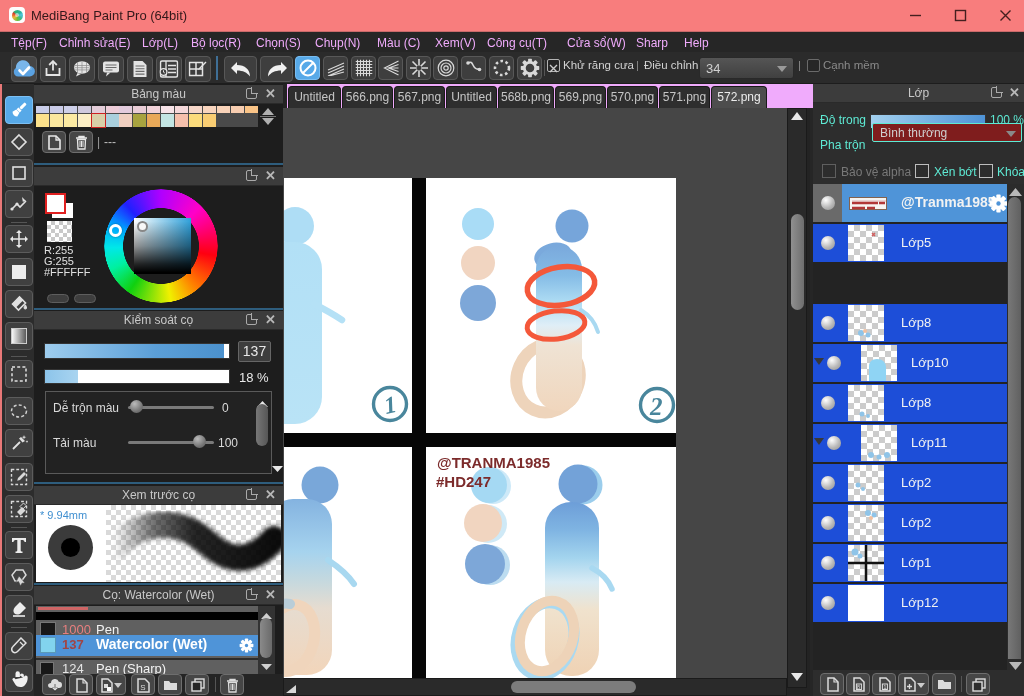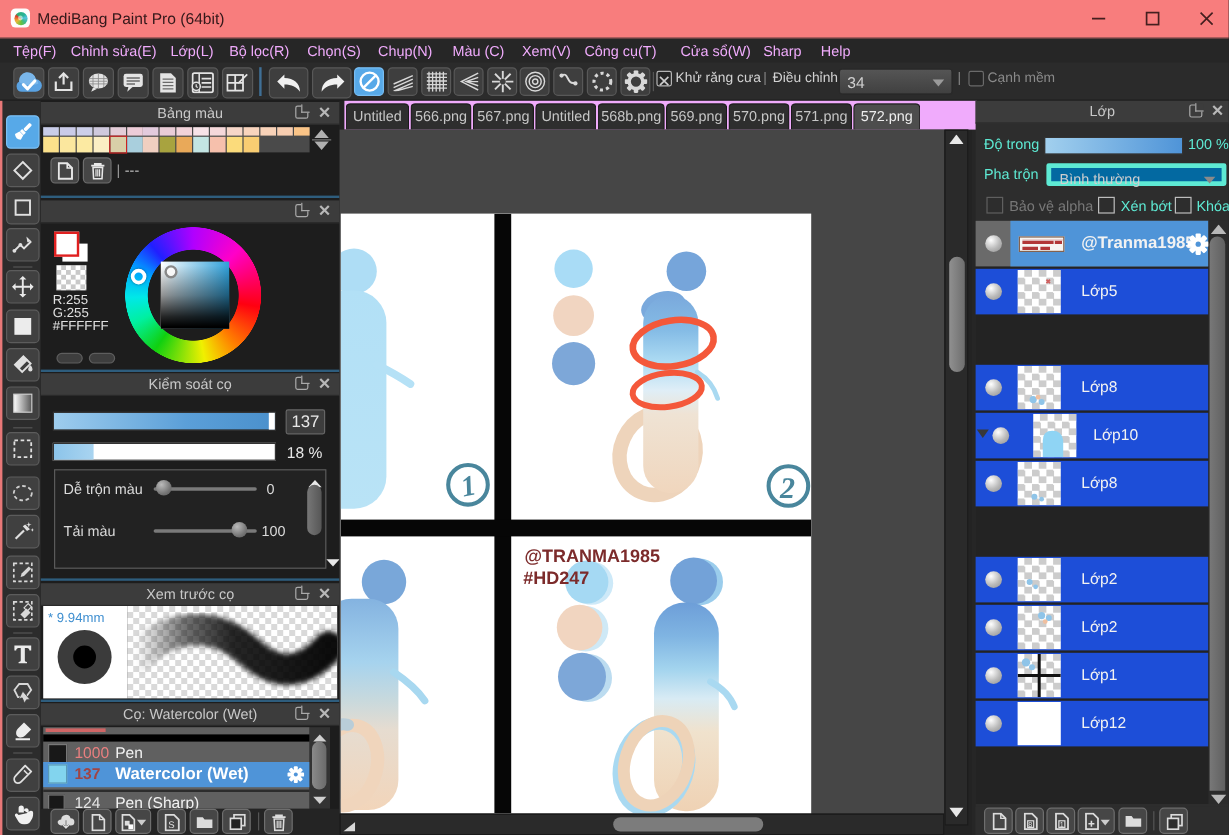--- a/index.html
+++ b/index.html
@@ -492,21 +492,21 @@
   </div>
   <div class="bluesep" style="top:499px"></div>
 
   <div class="ptitle" style="top:502px">
       <div class="t">Cọ: Watercolor (Wet)</div>
       <div class="pop"></div>
       <div class="x">✕</div>
     </div>
   <div class="a" style="left:2px;top:522px;width:222px;height:68px;background:#606060">
     <div class="a" style="left:2px;top:1px;width:50px;height:3px;background:#cf6565"></div>
-    <div class="a" style="left:0;top:6px;width:222px;height:21px;border-top:6px solid #000000">
+    <div class="a" style="left:0;top:6px;width:222px;height:21px;border-top:8px solid #000000">
       <div class="a" style="left:4px;top:2px;width:16px;height:16px;background:#181818;border:1px solid #777"></div>
       <div class="a" style="left:26px;top:2px;font-size:13px;color:#e87f7f">1000</div>
       <div class="a" style="left:60px;top:2px;font-size:13px;color:#f2f2f2">Pen</div>
     </div>
     <div class="a" style="left:0;top:29px;width:222px;height:21px;background:#4f94d8">
       <div class="a" style="left:4px;top:2px;width:16px;height:16px;background:#82d4ee;border:1px solid #5a9ab8"></div>
       <div class="a" style="left:26px;top:2px;font-size:13px;font-weight:bold;color:#a04545">137</div>
       <div class="a" style="left:60px;top:1px;font-size:14px;font-weight:bold;color:#fff">Watercolor (Wet)</div>
       <svg class="a" style="left:203px;top:3px" width="15" height="15" viewBox="-10 -10 20 20">
           <g fill="#fff">
@@ -697,21 +697,21 @@
 <div class="a" id="layers" style="left:813px;top:84px;width:211px;height:612px;background:#2d2d2d">
   <div class="ptitle" style="top:0;width:211px">
       <div class="t">Lớp</div>
       <div class="pop" style="right:22px"></div>
       <div class="x" style="right:4px">✕</div>
     </div>
   <div class="ltxt" style="left:7px;top:29px">Độ trong</div>
   <div class="a" style="left:57px;top:30px;width:116px;height:15px;background:linear-gradient(90deg,#a2d0ee,#4f94d8);border:1px solid #333"></div>
   <div class="ltxt" style="left:177px;top:29px">100 %</div>
   <div class="ltxt" style="left:7px;top:54px">Pha trộn</div>
-  <div class="a" style="left:59px;top:52px;width:150px;height:19px;background:#0369a1;border:4px solid #5eead4;border-radius:2px">
+  <div class="a" style="left:59px;top:39px;width:150px;height:19px;background:#7f1d1d;border:1px solid #5eead4;border-radius:2px">
     <div class="a" style="left:7px;top:2px;font-size:12px;color:#cfcfcf">Bình thường</div>
     <svg class="a" style="right:5px;top:7px" width="10" height="7" viewBox="0 0 10 7">
         <path d="M0 0h10L5 6z" fill="#8a8a8a"></path>
       </svg>
   </div>
   <div class="lchk" style="left:9px;top:80px;border-color:#5f5f5f"></div>
   <div class="ltxt" style="left:28px;top:81px;color:#787878">Bảo vệ alpha</div>
   <div class="lchk" style="left:102px;top:80px"></div>
   <div class="ltxt" style="left:121px;top:81px">Xén bớt</div>
   <div class="lchk" style="left:166px;top:80px"></div>
@@ -770,20 +770,32 @@
     <div class="lrow" style="top:200px">
       <div class="eye"></div>
       <div class="th" style="left:35px"><svg width="36" height="36">
             <g fill="#8fc4e8">
               <circle cx="14" cy="29" r="2.5"></circle>
               <circle cx="20" cy="31" r="2"></circle>
             </g>
           </svg></div>
       <div class="nm" style="left:88px">Lớp8</div>
     </div>
+    <div class="lrow" style="top:240px">
+      <div class="clip"></div>
+      <div class="eye" style="left:14px"></div>
+      <div class="th" style="left:48px"><svg width="36" height="36">
+            <g fill="#8fc4e8">
+              <circle cx="10" cy="30" r="3"></circle>
+              <circle cx="18" cy="32" r="2.5"></circle>
+              <circle cx="26" cy="30" r="3"></circle>
+            </g>
+          </svg></div>
+      <div class="nm" style="left:98px">Lớp11</div>
+    </div>
     <div class="lrow" style="top:280px">
       <div class="eye"></div>
       <div class="th" style="left:35px"><svg width="36" height="36">
             <g fill="#8fc4e8">
               <circle cx="10" cy="20" r="2.5"></circle>
               <circle cx="15" cy="24" r="2"></circle>
             </g>
           </svg></div>
       <div class="nm" style="left:88px">Lớp2</div>
     </div>

